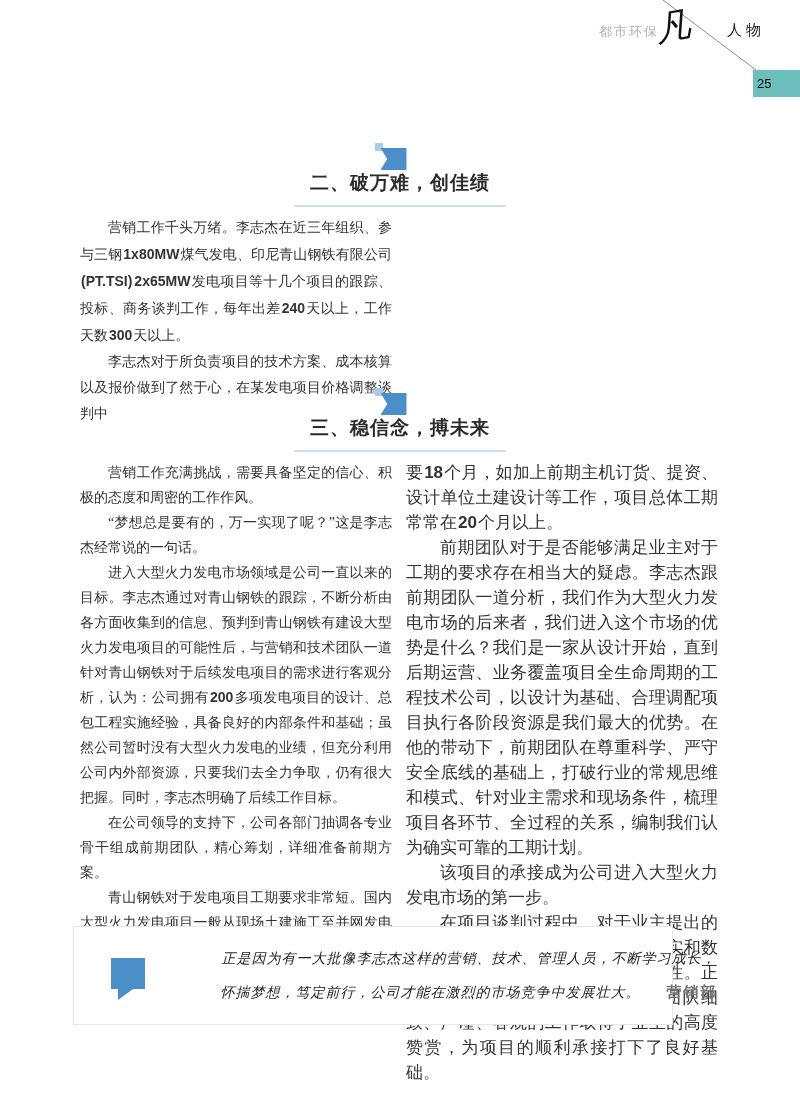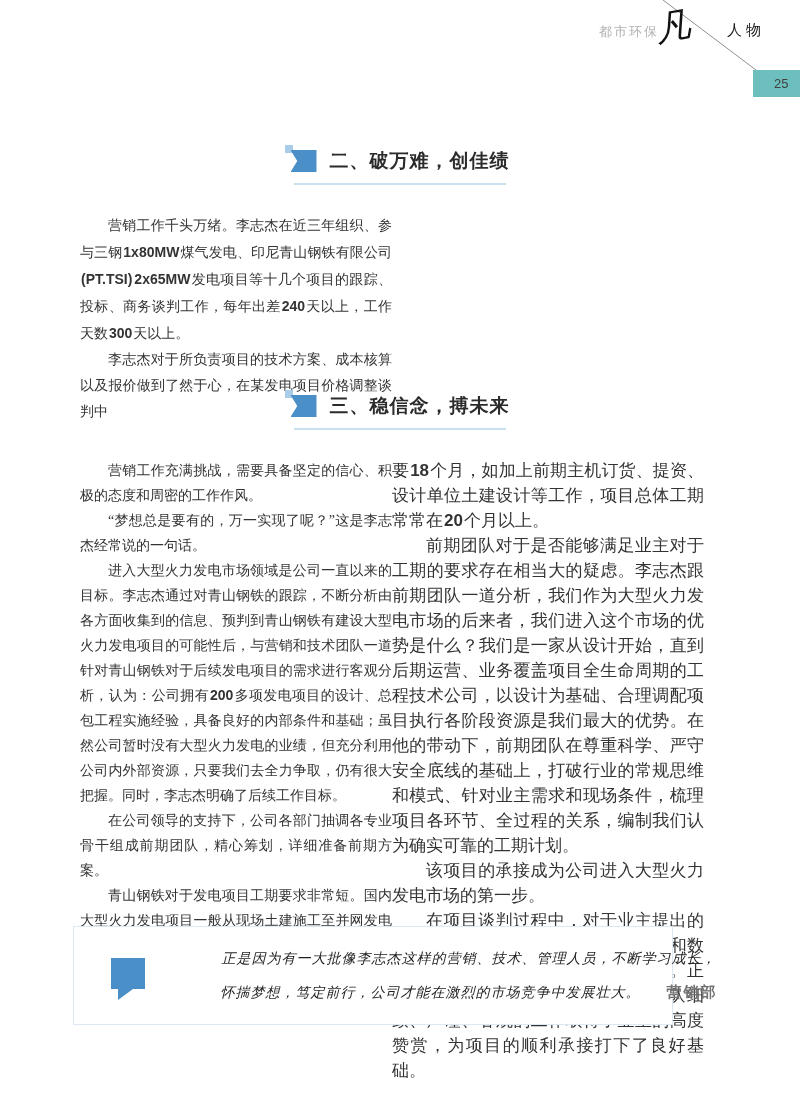--- a/index.html
+++ b/index.html
@@ -15,36 +15,36 @@
   *{margin:0;padding:0;box-sizing:border-box;}
   html,body{background:#ffffff;}
   body{font-family:"Liberation Sans",sans-serif;}
   .page{position:relative;width:800px;height:1100px;background:#fff;overflow:hidden;margin:0 auto;}
 
   
   .hdr-svg{position:absolute;top:0;left:0;pointer-events:none;}
   .brand{position:absolute;top:23px;left:599px;color:var(--muted);font-size:13px;letter-spacing:2px;font-weight:normal;}
   .brand-script{position:absolute;top:4px;left:655px;font-family:"DejaVu Serif",serif;font-style:italic;font-size:35px;color:#111;transform:rotate(-10deg);}
   .category{position:absolute;top:21px;left:727px;font-size:15px;font-weight:normal;color:#1a1a1a;letter-spacing:4px;}
-  .page-badge{position:absolute;top:70px;left:753px;width:47px;height:27px;background:var(--teal);color:#404040;font-size:13px;line-height:27px;padding-left:21px;}
+  .page-badge{position:absolute;top:70px;left:753px;width:47px;height:27px;background:var(--teal);color:#000000;font-size:13px;line-height:27px;padding-left:4px;}
 
   
   .sec{position:absolute;left:0;right:0;}
   #section-2{top:148px;}
   #section-3{top:393px;}
-  .heading{display:flex;align-items:center;justify-content:center;}
+  .heading{display:flex;align-items:center;justify-content:center;flex-direction:column;}
   .h-icon-wrap{position:relative;width:26px;height:22px;margin-right:13px;}
   .h-icon-sq{position:absolute;top:-5px;left:-6px;width:8px;height:8px;background:var(--accent-light);}
   .h-icon{position:absolute;top:0;left:0;width:26px;height:22px;background:var(--accent);
           clip-path:polygon(0 0,100% 0,100% 100%,0 100%,26% 50%);}
   .h-title{font-size:19px;font-weight:bold;color:#2b2b2b;letter-spacing:1px;font-family:"Liberation Sans",sans-serif;}
   .h-underline{width:212px;height:2px;background:var(--underline);margin:9px auto 0;}
 
   
-  .cols{display:flex;padding:0 80px;margin-top:28px;}
+  .cols{display:flex;gap:14px;padding:0 80px;margin-top:8px;}
   .col{width:312px;font-family:"Liberation Serif","DejaVu Serif",serif;
        font-size:14px;line-height:26px;color:var(--text);}
   #section-3 .col{line-height:25px;}
   #section-3 .col.right{font-size:17px;}
   .col p{margin:0;text-indent:2em;text-align:justify;}
   .col p.cont{text-indent:0;}
   .num{font-family:"Liberation Sans",sans-serif;font-weight:bold;padding:0 1px;}
 
   
   #quote{position:absolute;top:926px;left:73px;width:600px;height:99px;border:1px solid var(--border);background:#fff;}

